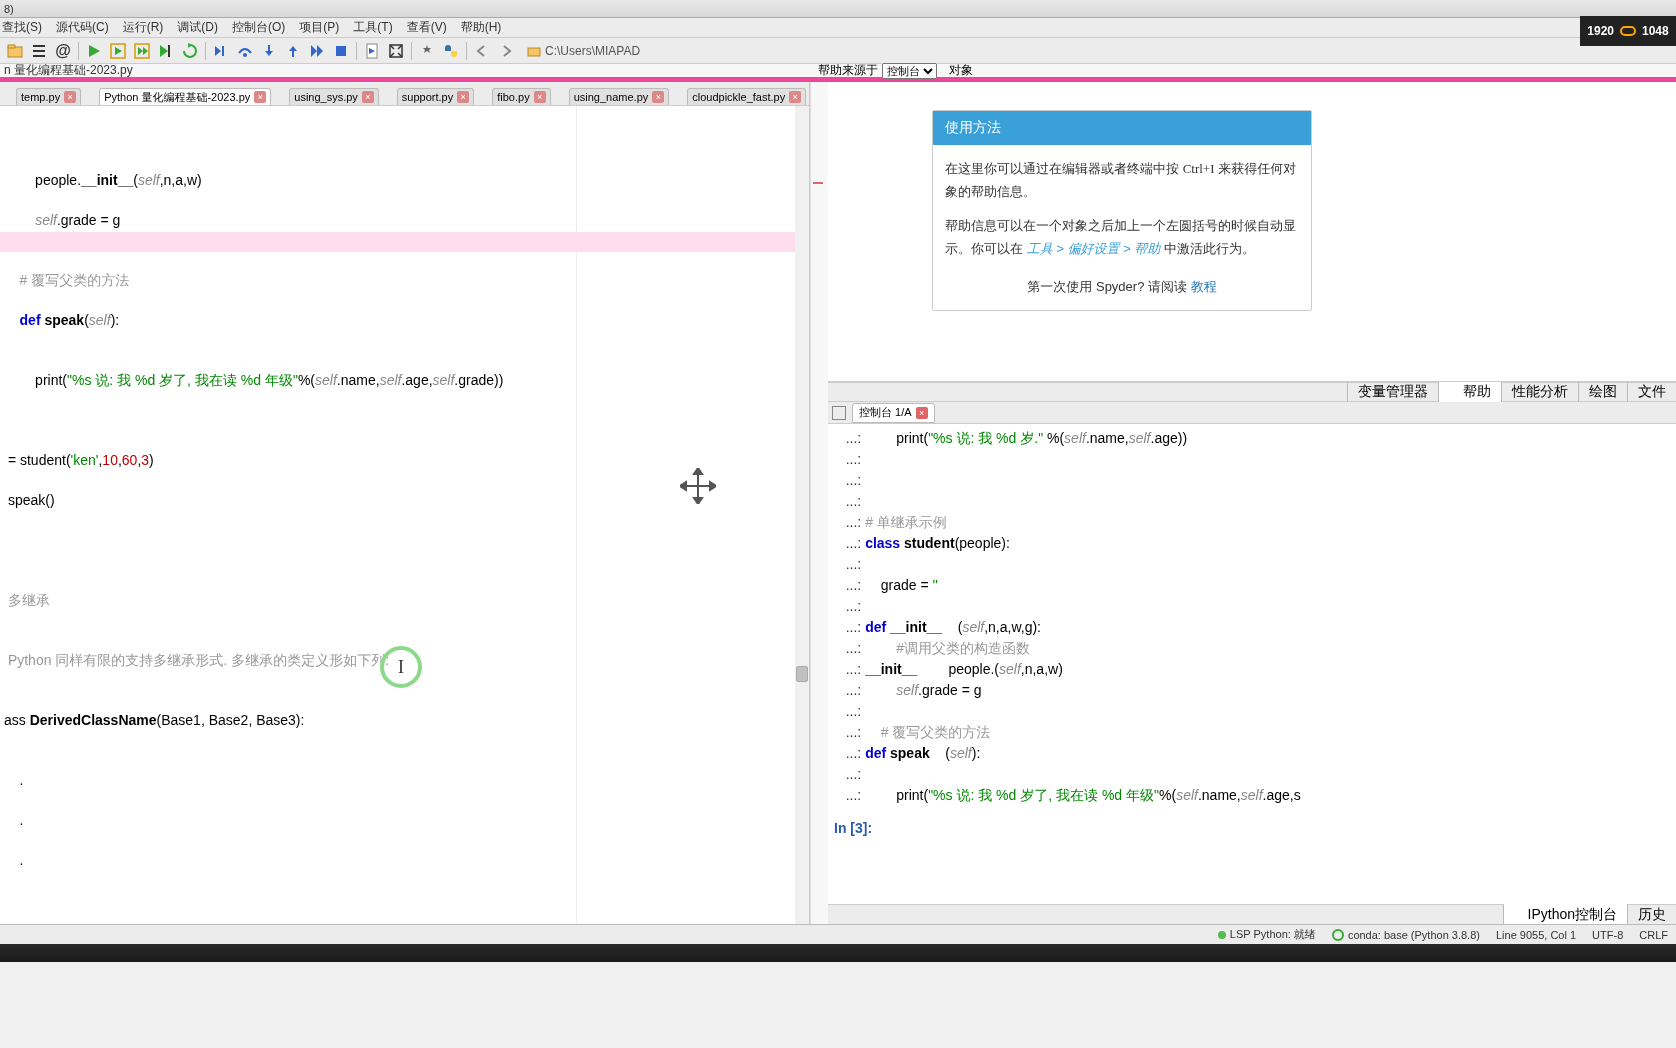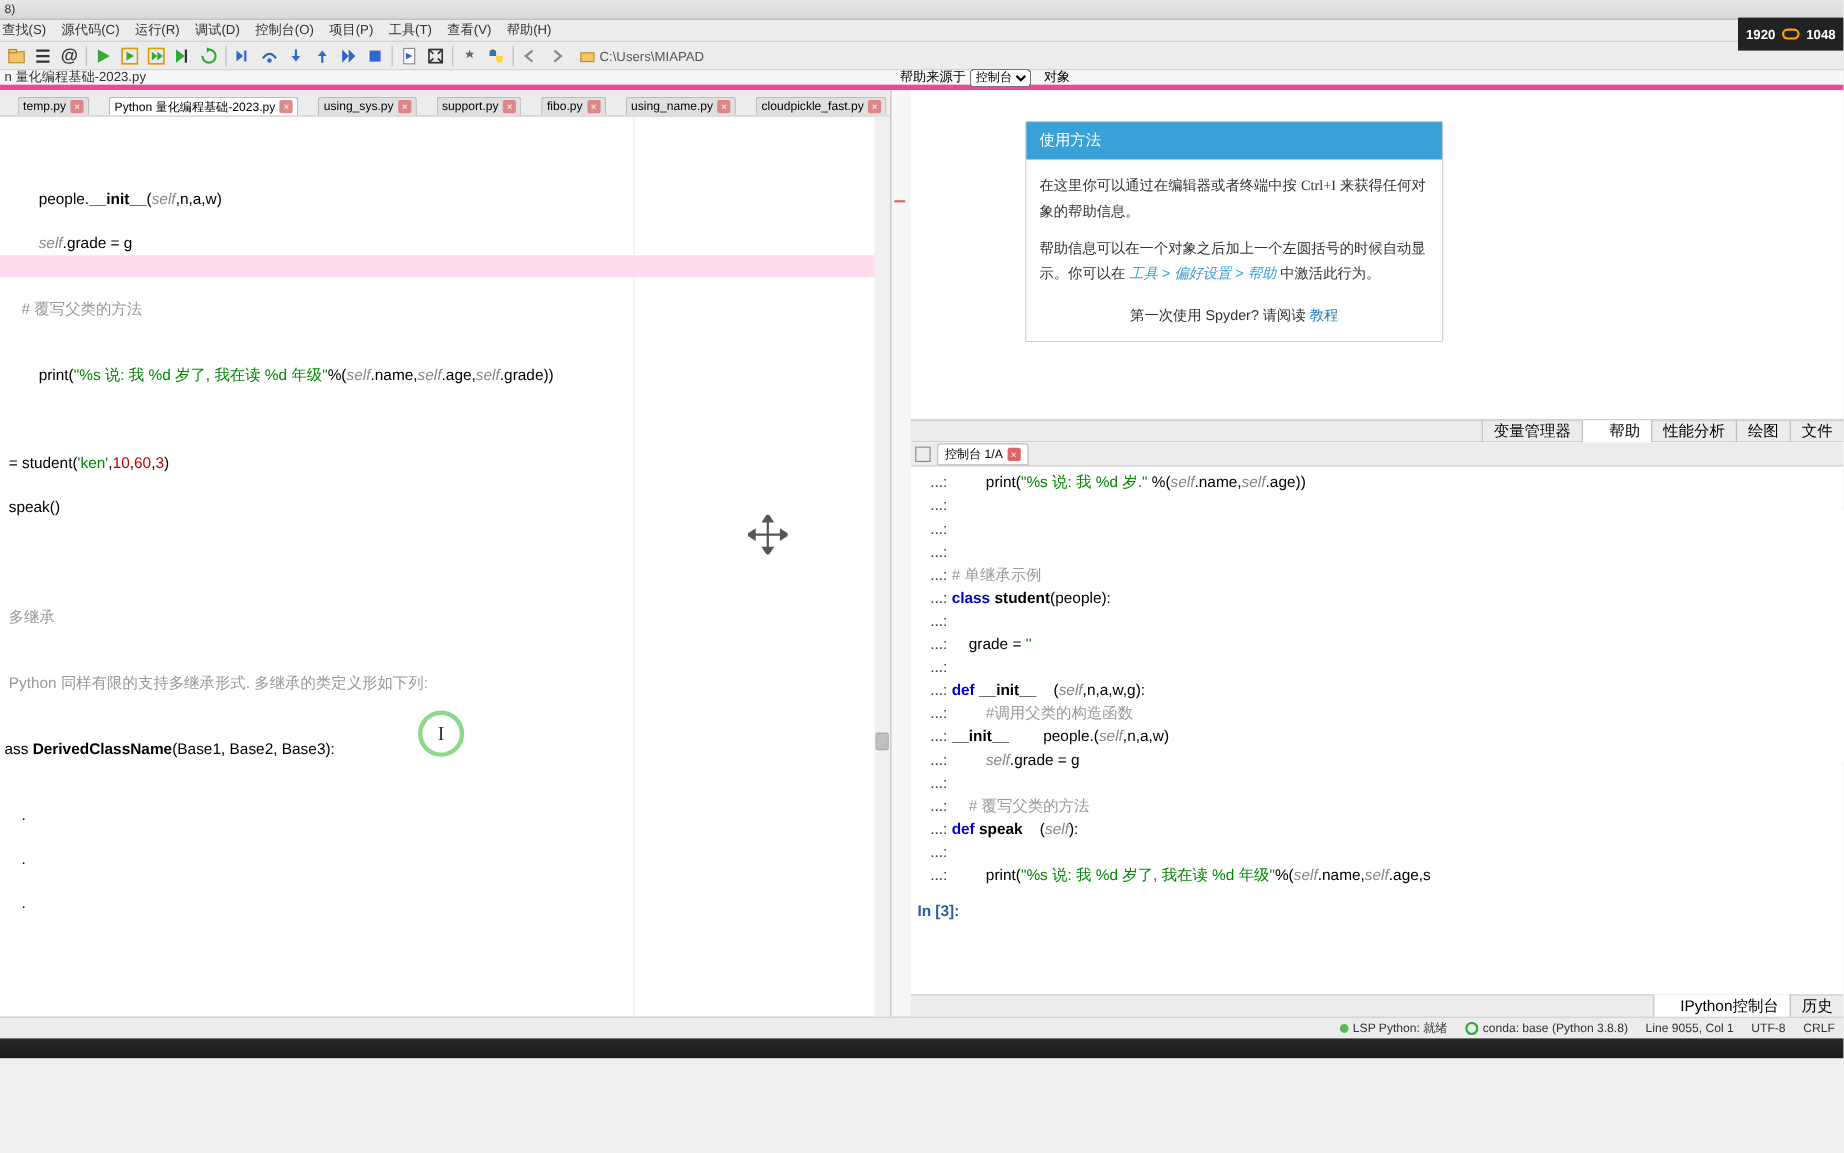--- a/index.html
+++ b/index.html
@@ -291,20 +291,21 @@
         </div>
     </div>
 
     <div class="code-area">
       <div class="vguide"></div>
       <div class="hl-line"></div>
 <div class="line"><span>        people.</span><span class="c-fn">__init__</span><span>(</span><span class="c-self">self</span><span>,n,a,w)</span></div>
 <div class="line"><span>        </span><span class="c-self">self</span><span>.grade = g</span></div>
 <div class="line"></div>
 <div class="line"><span class="c-cmt">    # 覆写父类的方法</span></div>
+<div class="line"><span>    </span><span class="c-kw">def</span><span> </span><span class="c-fn">speak</span><span>(</span><span class="c-self">self</span><span>):</span></div>
 <div class="line"></div>
 <div class="line"><span>        print(</span><span class="c-str">"%s 说: 我 %d 岁了, 我在读 %d 年级"</span><span>%(</span><span class="c-self">self</span><span>.name,</span><span class="c-self">self</span><span>.age,</span><span class="c-self">self</span><span>.grade))</span></div>
 <div class="line"></div>
 <div class="line"></div>
 <div class="line"><span> = student(</span><span class="c-str">'ken'</span><span>,</span><span class="c-num">10</span><span>,</span><span class="c-num">60</span><span>,</span><span class="c-num">3</span><span>)</span></div>
 <div class="line"> speak()</div>
 <div class="line"></div>
 <div class="line"></div>
 <div class="line"></div>
 <div class="line"><span class="c-cmt"> 多继承</span></div>

